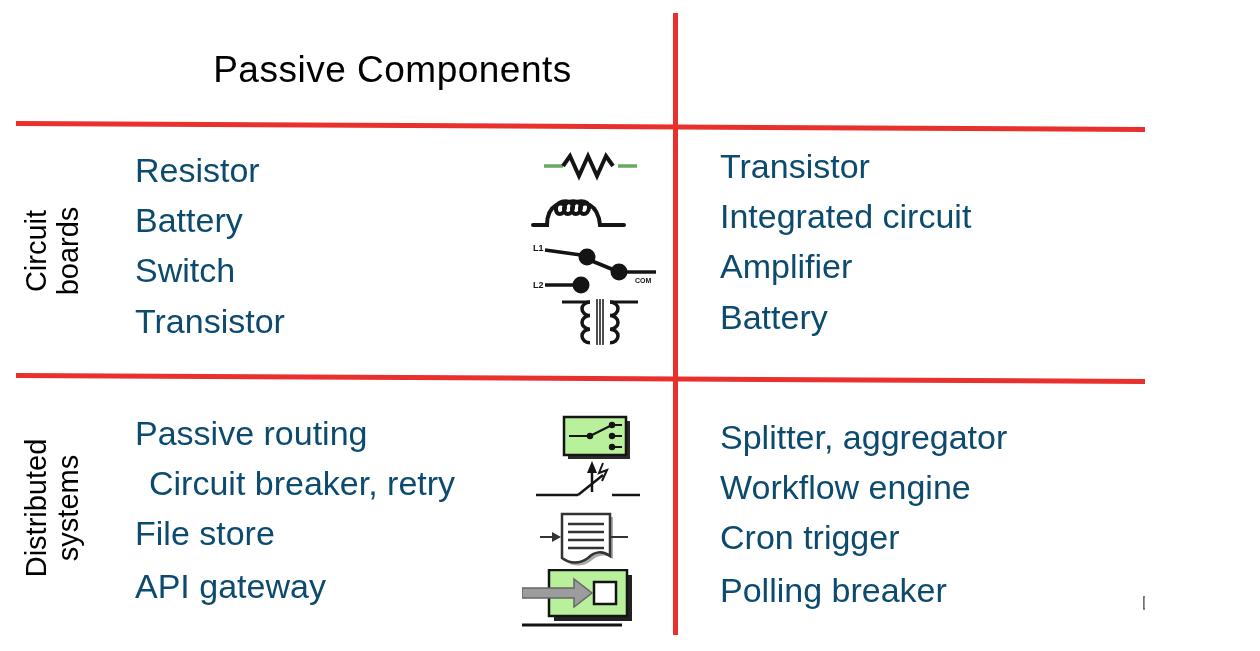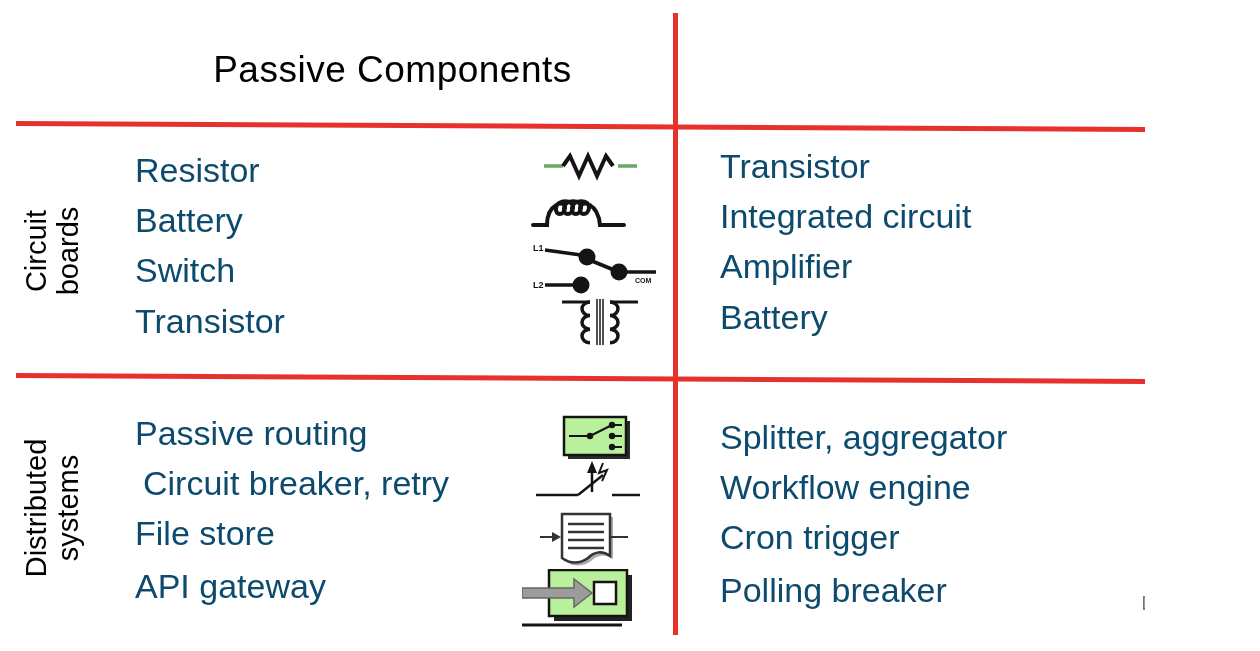--- a/index.html
+++ b/index.html
@@ -136,21 +136,21 @@
       <line x1="18" y1="14" x2="18" y2="46" stroke="#141414" stroke-width="3"></line>
       <line x1="27" y1="22" x2="27" y2="38" stroke="#141414" stroke-width="5.5"></line>
       <line x1="44" y1="14" x2="44" y2="46" stroke="#141414" stroke-width="3"></line>
       <line x1="53" y1="22" x2="53" y2="38" stroke="#141414" stroke-width="5.5"></line>
       <line x1="53" y1="30" x2="74" y2="30" stroke="#141414" stroke-width="3"></line>
     </svg>
   </div>
 
   <div>
     <div class="item" style="left:135px;top:413px;">Passive routing</div>
-    <div class="item" style="left:143px;top:463px;text-align:right;">Circuit breaker, retry</div>
+    <div class="item" style="left:149px;top:463px;text-align:right;">Circuit breaker, retry</div>
     <div class="item" style="left:135px;top:513px;">File store</div>
     <div class="item" style="left:135px;top:566px;">API gateway</div>
 
     <svg class="icon" style="left:560px;top:415px;" width="72" height="46" viewBox="0 0 72 46">
       <rect x="8" y="6" width="62" height="38" fill="#2b2b2b"></rect>
       <rect x="4" y="2" width="62" height="38" fill="#b9f09b" stroke="#141414" stroke-width="2.5"></rect>
       <line x1="9" y1="21" x2="28" y2="21" stroke="#141414" stroke-width="2"></line>
       <circle cx="30" cy="21" r="3.2" fill="#141414"></circle>
       <line x1="30" y1="21" x2="52" y2="10" stroke="#141414" stroke-width="2"></line>
       <circle cx="52" cy="10" r="3.2" fill="#141414"></circle>

